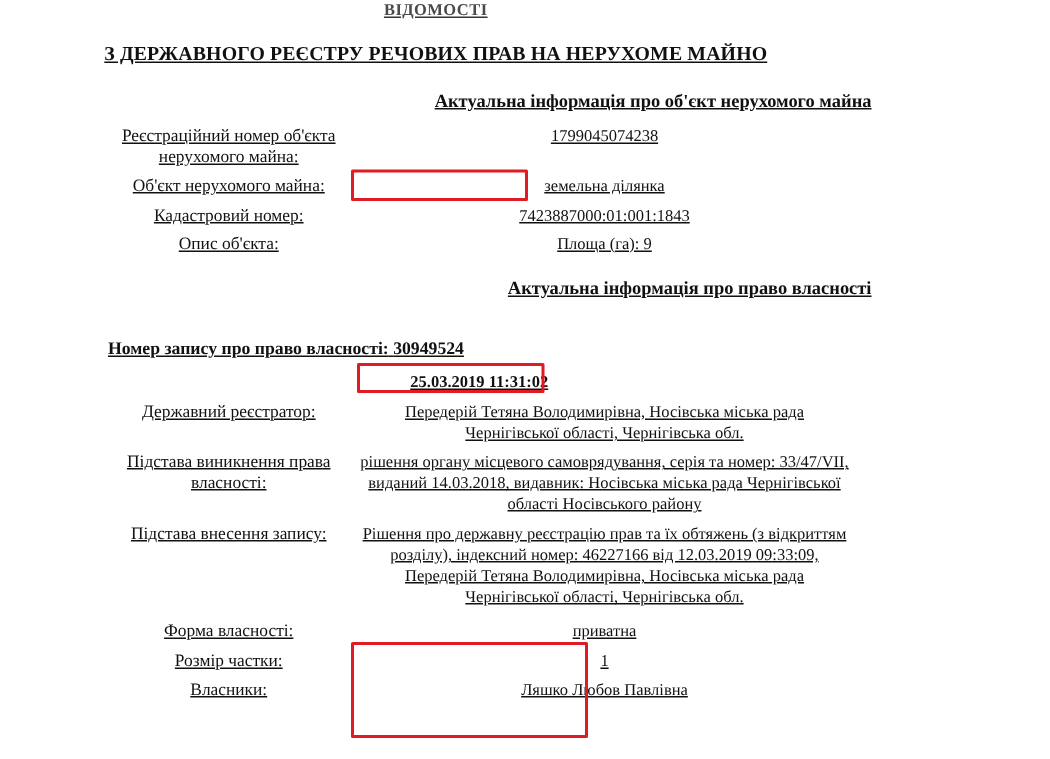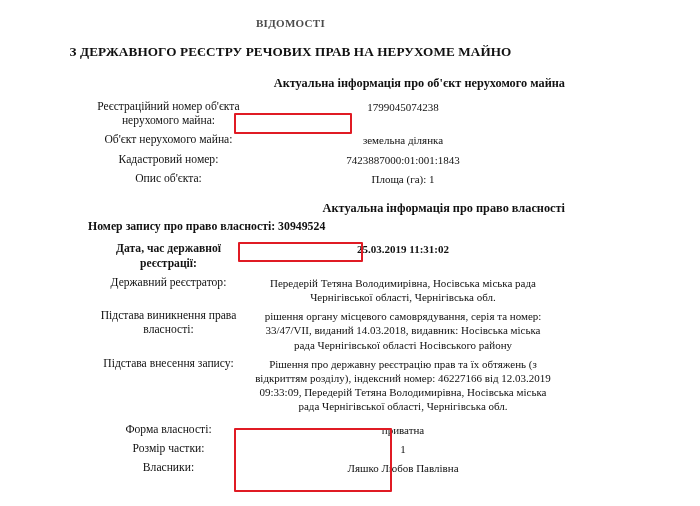--- a/index.html
+++ b/index.html
@@ -13,21 +13,22 @@
     font-family: "Liberation Serif", serif;
     color: #111111;
     position: relative;
     overflow: hidden;
   }
   .page {
     position: relative;
     width: 581px;
     height: 506px;
     box-sizing: border-box;
-    padding: 16px;
+    padding: 0;
+    text-decoration: underline;
   }
   .doc-head {
     text-align: center;
     padding-top: 2px;
   }
   .doc-head .line1 {
     font-size: 11px;
     letter-spacing: .3px;
     color: #2b2b2b;
     font-weight: bold;
@@ -79,21 +80,21 @@
     font-weight: bold;
   }
   .gap {
     height: 8px;
   }
   .gap-sm {
     height: 4px;
   }
   .recnum {
     padding-left: 72px;
-    margin-top: 3px;
+    margin-top: 25px;
     font-size: 11.8px;
     font-weight: bold;
     line-height: 14.4px;
     width: 300px;
   }
   
   .hl {
     position: absolute;
     border: 2px solid #e01b24;
     box-sizing: border-box;
@@ -127,34 +128,33 @@
       <div class="value">земельна ділянка</div>
     </div>
     <div class="gap-sm"></div>
     <div class="row">
       <div class="label">Кадастровий номер:</div>
       <div class="value">7423887000:01:001:1843</div>
     </div>
     <div class="gap-sm"></div>
     <div class="row">
       <div class="label">Опис об'єкта:</div>
-      <div class="value">Площа (га): 1</div>
+      <div class="value">Площа (га): 9</div>
     </div>
   </div>
 
   <div class="section-title second">Актуальна інформація про право власності</div>
 
   <div class="recnum">
     <span>Номер запису про право власності:</span>
     <span>30949524</span>
   </div>
 
   <div class="rows">
     <div class="row bold">
-      <div class="label">Дата, час державної реєстрації:</div>
       <div class="value">25.03.2019 11:31:02</div>
     </div>
     <div class="gap-sm"></div>
     <div class="row">
       <div class="label">Державний реєстратор:</div>
       <div class="value">Передерій Тетяна Володимирівна, Носівська міська рада Чернігівської області, Чернігівська обл.</div>
     </div>
     <div class="gap-sm"></div>
     <div class="row">
       <div class="label">Підстава виникнення права власності:</div>

